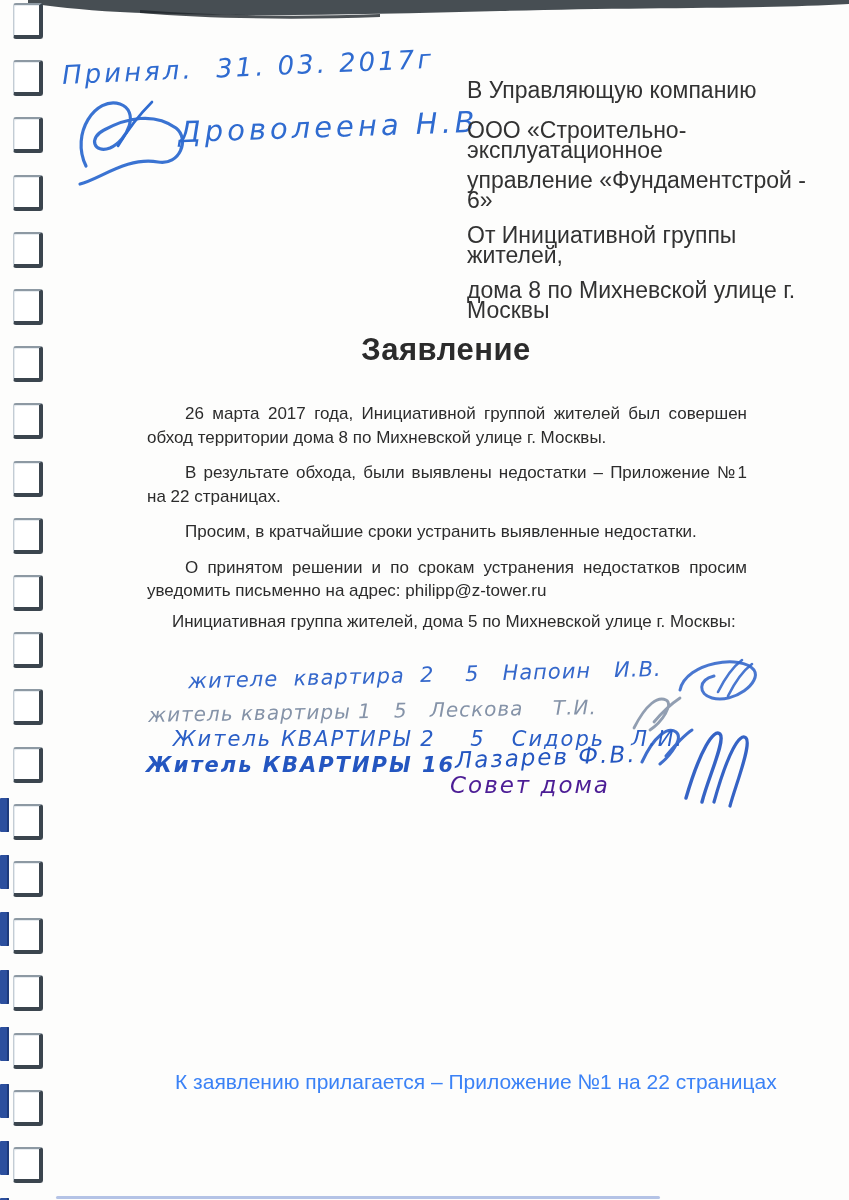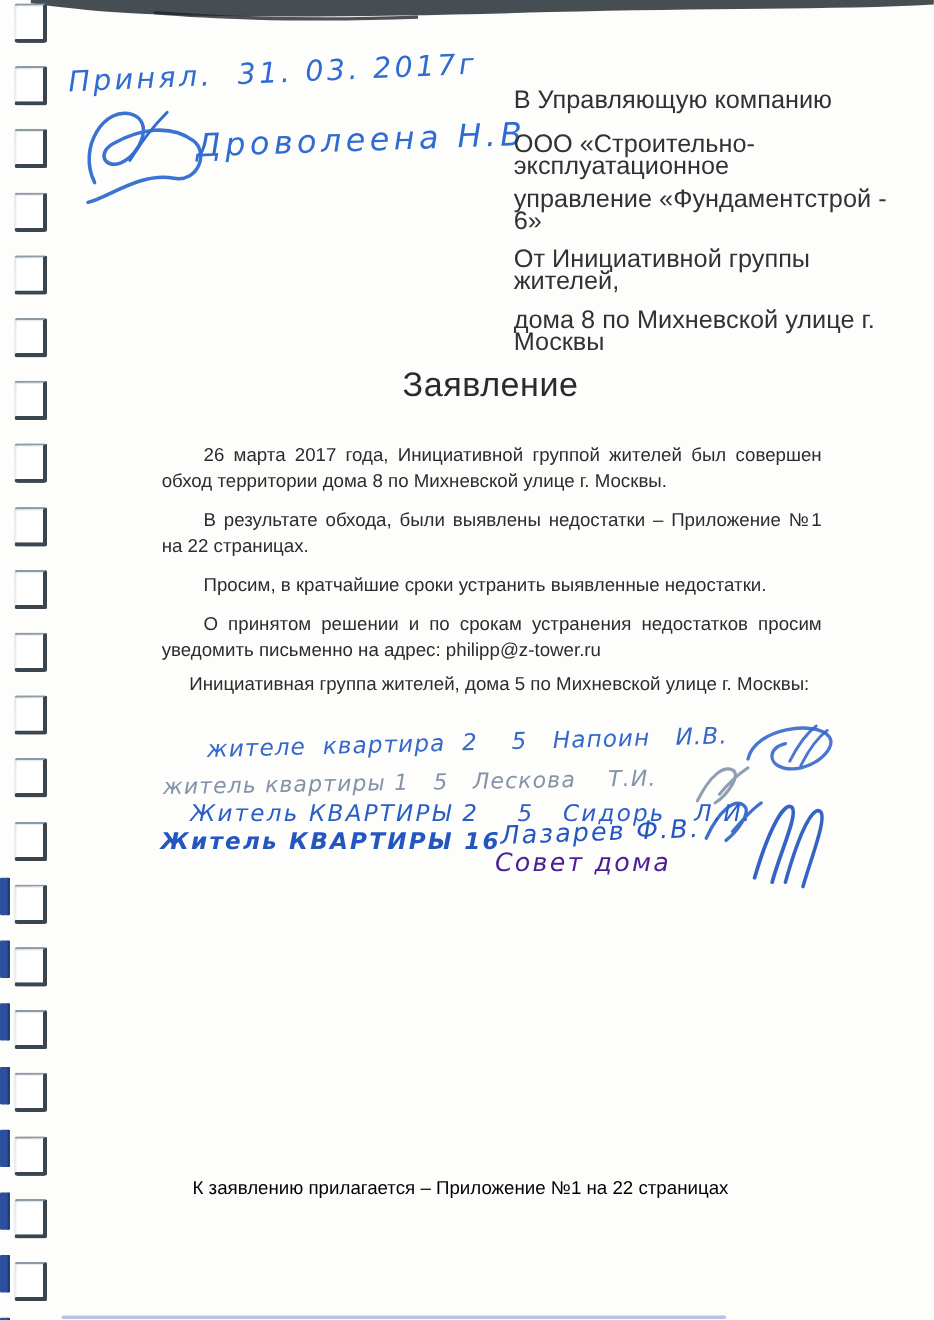--- a/index.html
+++ b/index.html
@@ -27,27 +27,27 @@
   
   .comb-seg{position:absolute;left:0;width:9px;background:#2c4f9e;border-radius:1px;box-shadow:inset -2px 0 0 #1d3a7c;}
   .bottom-line{position:absolute;bottom:1px;left:56px;width:604px;height:3px;background:rgba(90,125,205,.45);border-radius:2px;}
 
   
   .recipient{position:absolute;top:80px;left:467px;width:340px;font-size:23px;line-height:20px;color:#323232;}
   .recipient p{margin:0 0 15px 0;}
   .recipient p.tight{margin-bottom:10px;margin-top:20px;}
   .title{
     position:absolute;top:332px;left:135px;width:622px;
-    font-size:31px;font-weight:normal;color:#2b2b2b;
+    font-size:31px;font-weight:bold;color:#2b2b2b;
     text-align:center;margin:0;letter-spacing:0.5px;
   }
   .bodytext{position:absolute;top:390px;left:135px;width:624px;font-size:17px;line-height:23.5px;color:#2c2c2c;}
   .bodytext p{margin:12px;text-align:justify;text-indent:38px;}
   .sig-intro{position:absolute;top:612px;left:172px;font-size:17px;color:#2c2c2c;margin:0;}
-  .footer-note{position:absolute;top:1070px;left:175px;font-size:17px;color:#000000;margin:0;}
+  .footer-note{position:absolute;top:1070px;left:175px;font-size:21px;color:#3b82f6;margin:0;}
 
   
   .hand{
     position:absolute;
     font-family:"DejaVu Sans",sans-serif;
     font-style:italic;
     white-space:pre;
     color:#2a5ec6;
   }
   .stamp-line{top:52px;left:62px;font-size:26px;letter-spacing:3px;color:#2f6bd0;transform:rotate(-2.5deg);}

